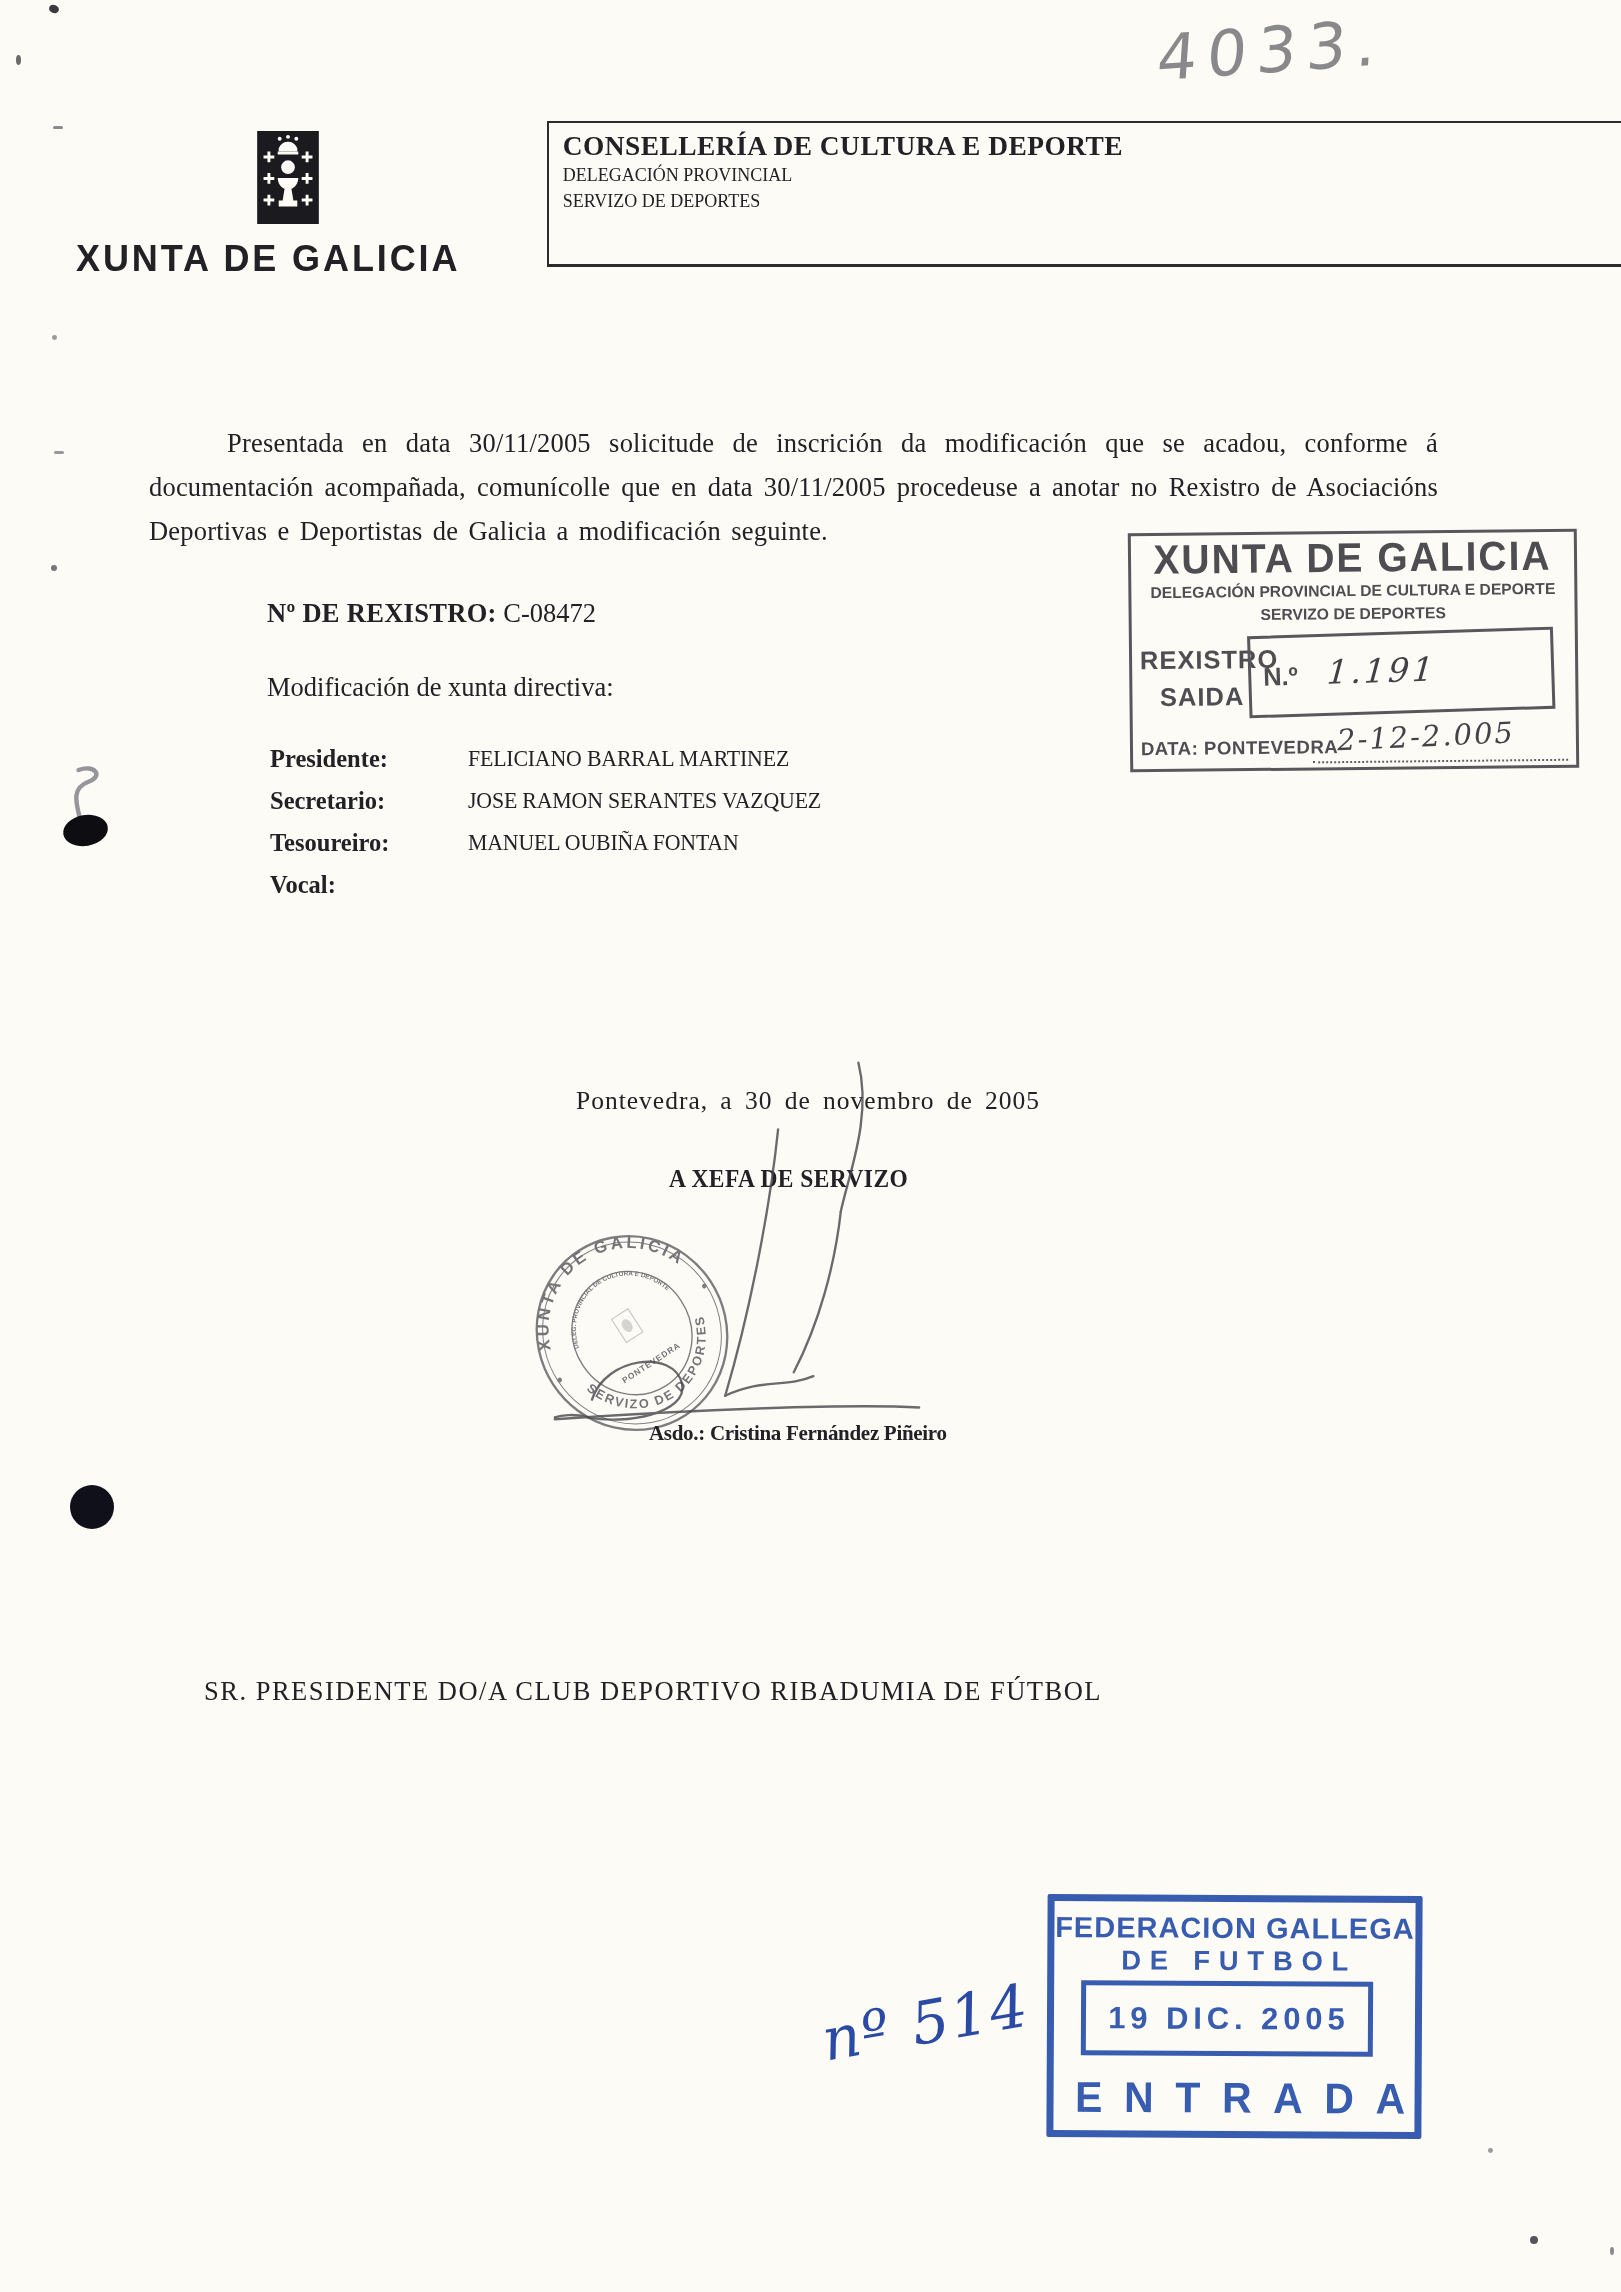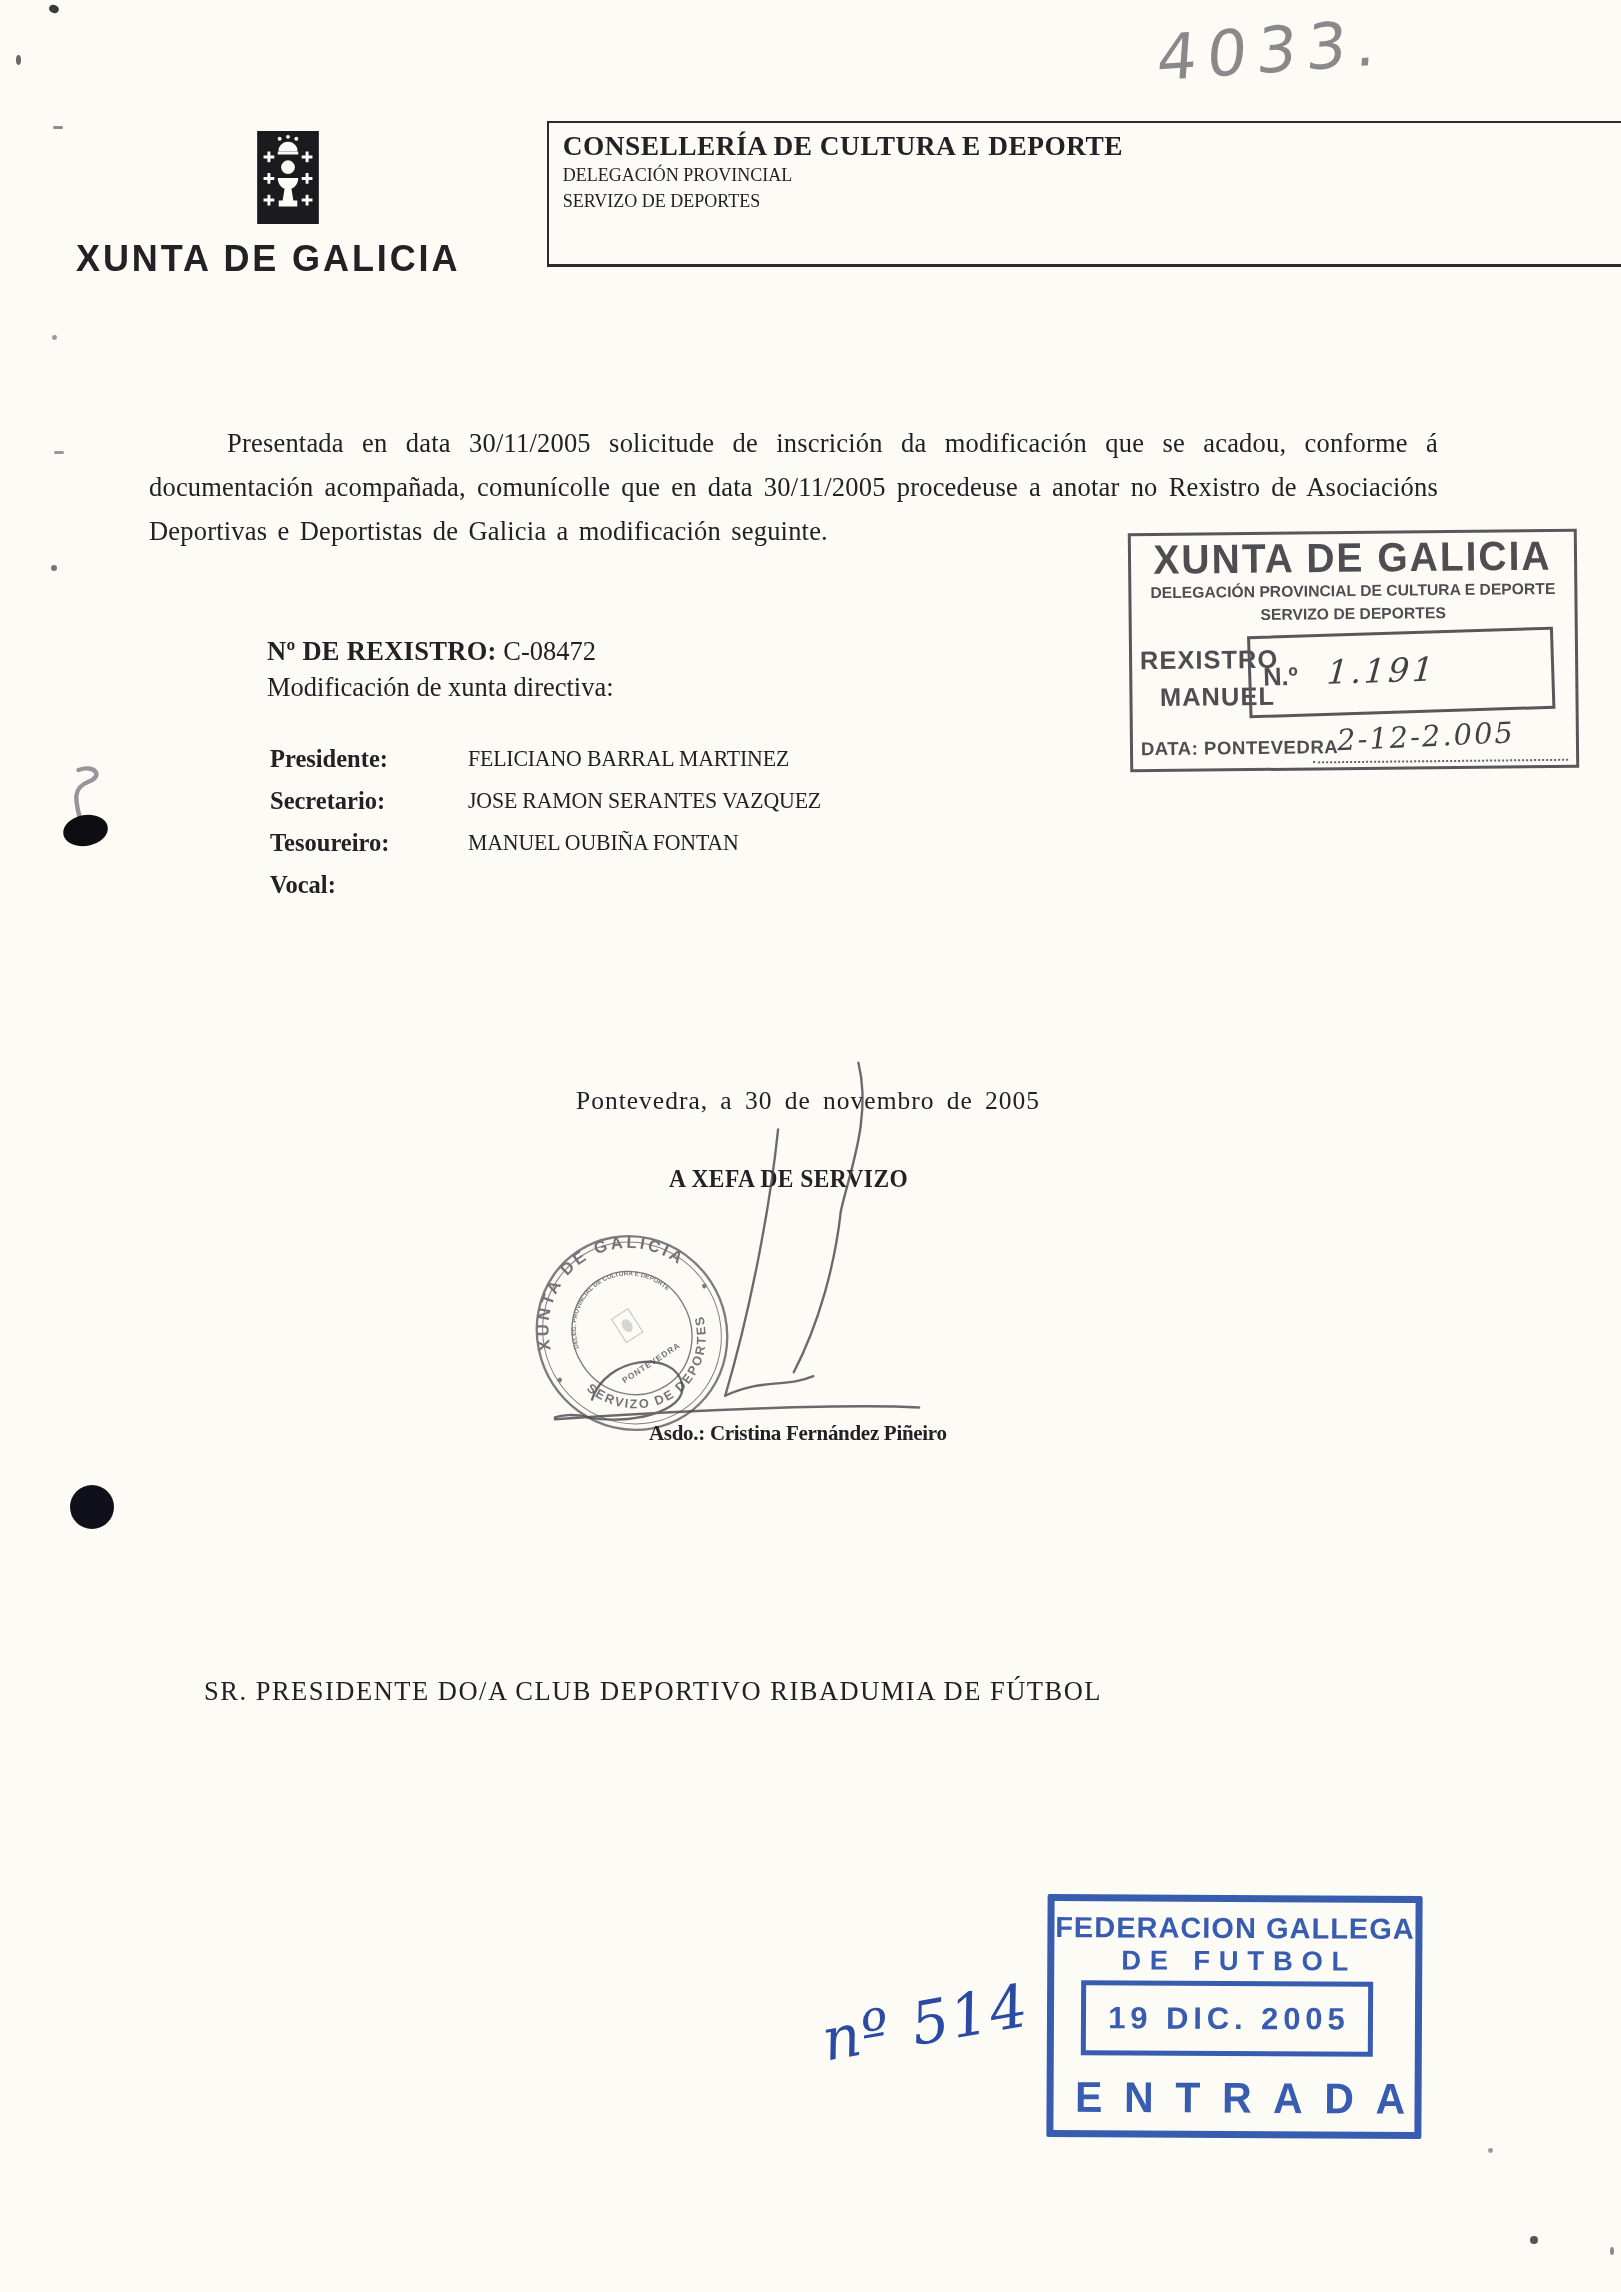--- a/index.html
+++ b/index.html
@@ -44,21 +44,21 @@
              font-style:italic;font-weight:400;font-size:33px;letter-spacing:2.9px;
              color:#2e2e34;transform:skewX(-6deg);}
   .xs-dataline{position:absolute;left:7.8px;top:202px;font-size:18.6px;letter-spacing:0.5px;}
   .xs-datevalue{position:absolute;left:204px;top:186px;font-family:"DejaVu Serif",serif;
                 font-style:italic;font-weight:400;font-size:29px;letter-spacing:2px;
                 color:#2f2f35;transform:rotate(-2deg);}
   .xs-dotline{position:absolute;left:180px;top:196px;width:255px;height:31px;
               border-bottom:2.9px dotted #505058;}
 
   
-  .reg-line{left:267px;top:598px;font-size:26.5px;white-space:nowrap;margin-top:38px;}
+  .reg-line{left:267px;top:598px;font-size:26.5px;white-space:nowrap;}
   .reg-line b{letter-spacing:0.3px;}
   .mod-heading{left:267px;top:672px;font-size:26.5px;font-weight:400;}
   .row-role{left:270px;font-size:24.5px;font-weight:700;}
   .row-name{left:468px;font-size:23.5px;letter-spacing:-0.2px;white-space:nowrap;
             display:inline-block;transform:scaleX(.93);transform-origin:left;}
   .r1{top:745px;} .r2{top:787px;} .r3{top:829px;} .r4{top:871px;}
 
   .dateline{left:576px;top:1086px;font-size:25.5px;letter-spacing:1px;word-spacing:4.9px;white-space:nowrap;}
   .xefa{left:669px;top:1164px;font-size:25.5px;font-weight:700;letter-spacing:0.5px;
         display:inline-block;transform:scaleX(.92);transform-origin:left;white-space:nowrap;}
@@ -133,21 +133,21 @@
     <div class="lh3">SERVIZO DE DEPORTES</div>
   </div>
 
   <p class="abs body-par">Presentada en data 30/11/2005 solicitude de inscrición da modificación que se acadou, conforme á documentación acompañada, comunícolle que en data 30/11/2005 procedeuse a anotar no Rexistro de Asociacións Deportivas e Deportistas de Galicia a modificación seguinte.</p>
 
   <div class="abs xstamp">
     <div class="xs-title">XUNTA DE GALICIA</div>
     <div class="xs-l2">DELEGACIÓN PROVINCIAL DE CULTURA E DEPORTE</div>
     <div class="xs-l3">SERVIZO DE DEPORTES</div>
     <div class="xs-rexistro">REXISTRO</div>
-    <div class="xs-saida">MANUEL</div>
+    <div class="xs-saida">SAIDA</div>
     <div class="xs-numbox">
       <span class="xs-nlabel">N.º</span>
       <span class="xs-nvalue">1.191</span>
     </div>
     <div class="xs-dotline"></div>
     <div class="xs-dataline">DATA: PONTEVEDRA</div>
     <div class="xs-datevalue">2-12-2.005</div>
   </div>
 
   <div class="abs reg-line">

